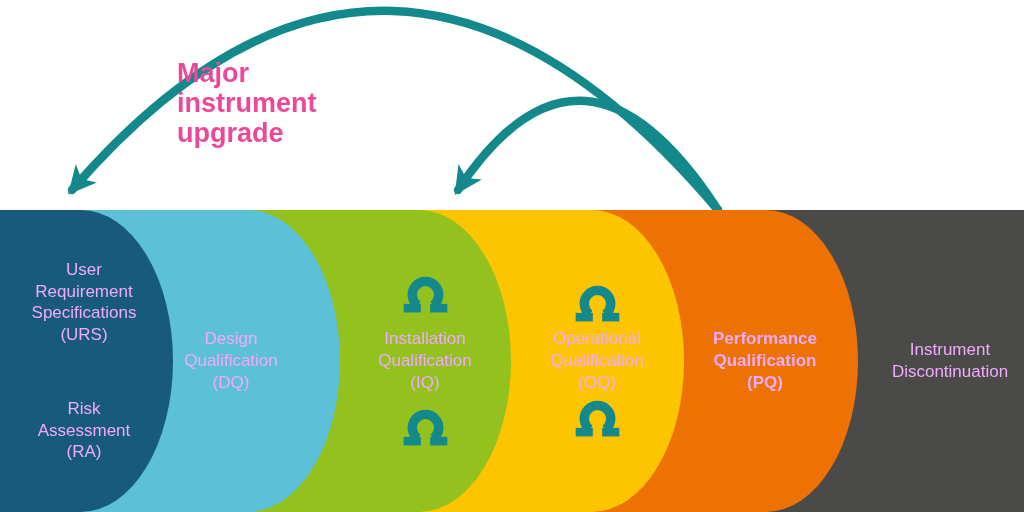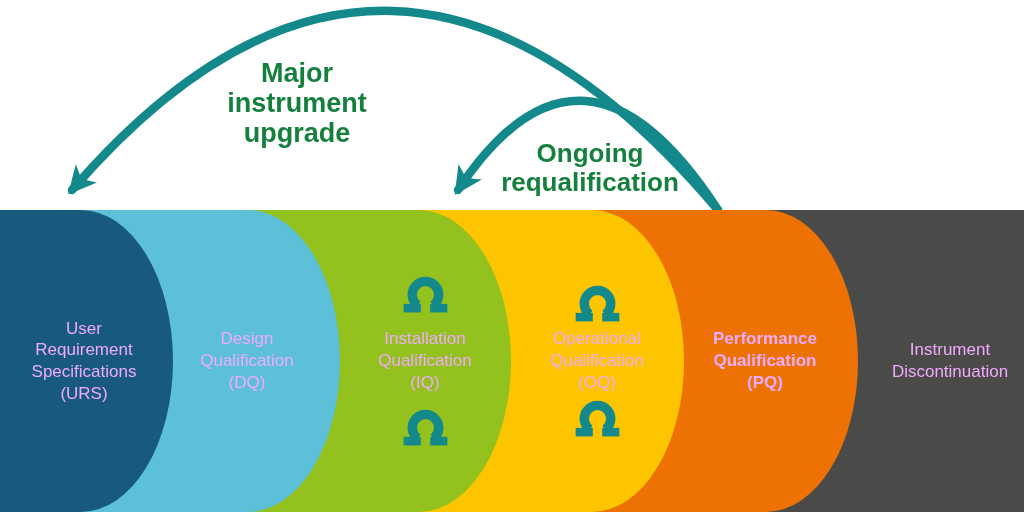--- a/index.html
+++ b/index.html
@@ -5,21 +5,21 @@
   html,body{margin:0;padding:0;background:#ffffff;}
   .canvas{
     position:relative;width:1024px;height:512px;background:#ffffff;
     overflow:hidden;font-family:"Liberation Sans",sans-serif;
   }
   
   .arcs{position:absolute;left:0;top:0;width:1024px;height:512px;pointer-events:none;}
   .arc{fill:none;stroke:#13898B;stroke-width:8.5px;stroke-linecap:round;}
   
   .toplabel{
-    position:absolute;color:#15803d;font-weight:bold;text-align:center;
+    position:absolute;color:#ec4899;font-weight:bold;
     white-space:pre-line;
   }
   .toplabel.major{left:177px;top:58px;width:240px;font-size:27px;line-height:1.12;}
   .toplabel.requal{left:465px;top:139px;width:250px;font-size:26px;line-height:1.1;}
   
   .band{position:absolute;left:0;top:210px;width:1024px;height:302px;background:#4A4A48;}
   .stage{
     position:absolute;left:0;top:0;height:302px;
     border-top-right-radius:92px 151px;border-bottom-right-radius:92px 151px;
   }
@@ -29,21 +29,21 @@
   .s-blue  {width:340px;background:#5BC0D8;}
   .s-navy  {width:173px;background:#175A7D;}
   
   .label{
     position:absolute;top:0;height:302px;display:flex;flex-direction:column;
     align-items:center;justify-content:center;color:#f0abfc;font-size:17px;
     line-height:1.28;text-align:center;
   }
   .lines{white-space:pre-line;}
   .l-urs {left:0;width:168px;gap:52px;}
-  .l-dq  {left:156px;width:182px;text-align:center;}
+  .l-dq  {left:140px;width:182px;text-align:center;}
   .l-iq  {left:336px;width:178px;gap:14px;}
   .l-oq  {left:508px;width:178px;gap:5px;}
   .l-pq  {left:676px;width:178px;font-weight:bold;}
   .l-disc{left:852px;width:196px;}
   
   .omega{display:inline-block;width:47px;height:39px;line-height:0;}
   .omega svg{display:block;}
   .omega-fill{fill:#13898B;}
   .omega-ring{fill:none;stroke:#13898B;stroke-width:12px;}
 </style>
@@ -58,36 +58,37 @@
         <path d="M 2 3 L 30 17 L 2 31 L 9.5 17 Z" fill="#13898B"></path>
       </marker>
     </defs>
     <path class="arc" d="M 718 210 Q 390 -178 72 190" marker-end="url(#arrowhead)"></path>
     <path class="arc" d="M 718 210 Q 583 2 458 190" marker-end="url(#arrowhead)"></path>
   </svg>
 
   <div class="toplabel major">Major
 instrument
 upgrade</div>
-  <div class="toplabel requal">Ongoing
-requalification</div>
 
   <div class="band">
 
     <div class="stage s-orange"></div>
     <div class="stage s-yellow"></div>
     <div class="stage s-green"></div>
     <div class="stage s-blue"></div>
     <div class="stage s-navy"></div>
 
     <div class="label l-urs">
       <div class="lines">User
 Requirement
 Specifications
 (URS)</div>
+      <div class="lines">Risk
+Assessment
+(RA)</div>
     </div>
 
     <div class="label l-dq">
       <div class="lines">Design
 Qualification
 (DQ)</div>
     </div>
 
     <div class="label l-iq">
       <span class="omega">

